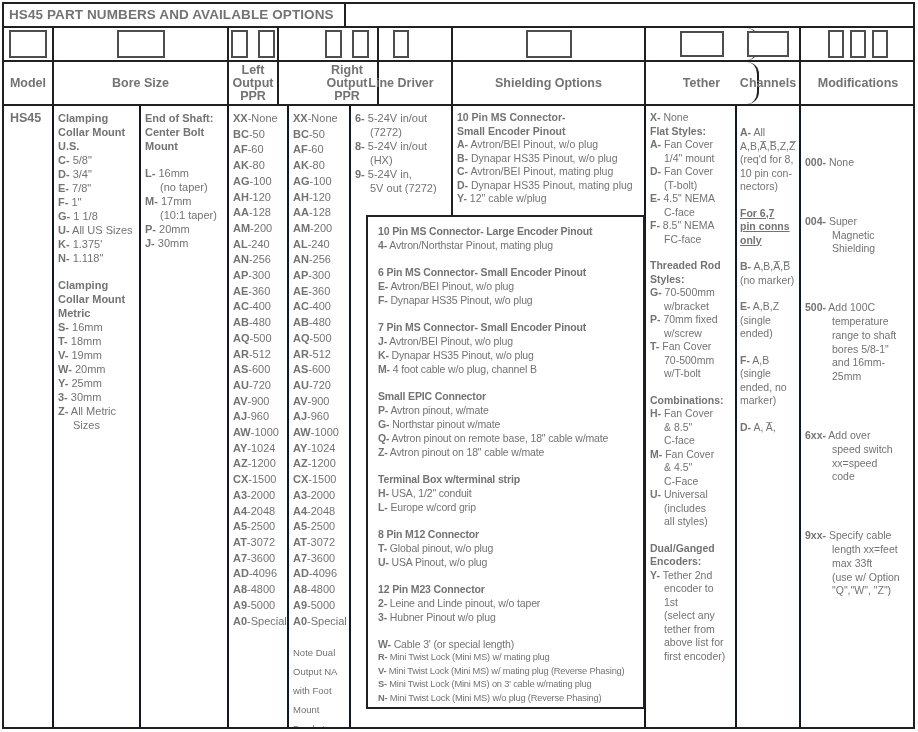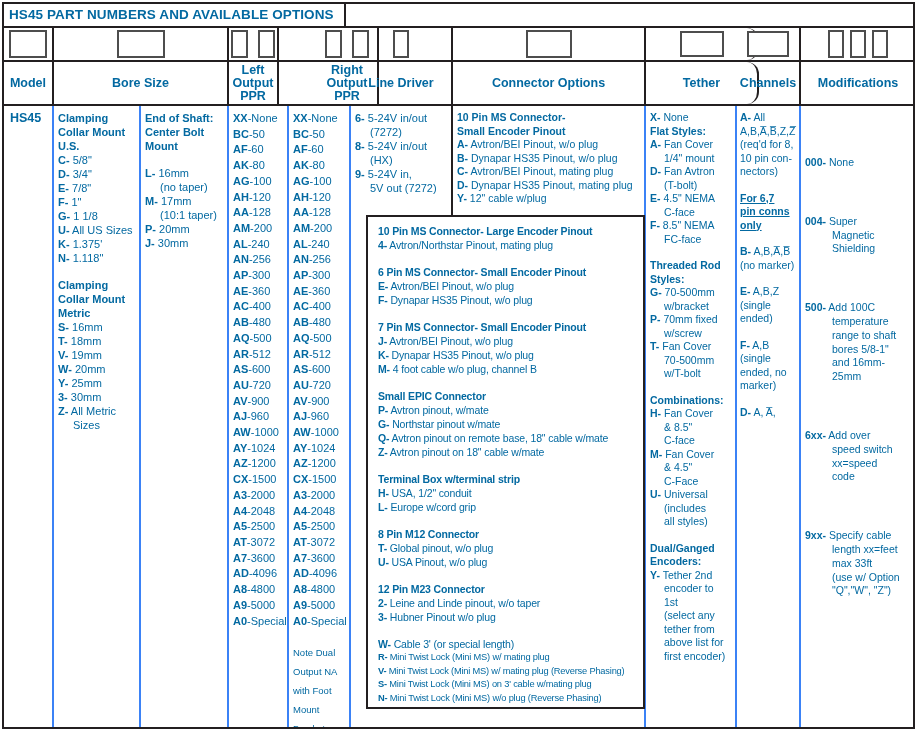--- a/index.html
+++ b/index.html
@@ -1,19 +1,19 @@
 <!DOCTYPE html>
 <html><head>
 <meta charset="utf-8">
 <style>
   * { box-sizing: border-box; margin: 0; padding: 0; }
   html,body { background:#e8e8e8; }
   .page {
     position: relative; width: 918px; height: 732px; background:#fff;
-    font-family: "Liberation Sans", sans-serif; color:#0369a1; overflow:hidden;
+    font-family: "Liberation Sans", sans-serif; color:#737373; overflow:hidden;
   }
   .table { position:absolute; left:2px; top:2px; width:913px; height:727px; border:2px solid #231f20; background:#fff; }
 
   
   .row-title { position:absolute; left:0; top:0; width:100%; height:24px; border-bottom:2px solid #231f20; }
   .cell-title { position:absolute; left:0; top:0; width:342px; height:100%; border-right:2px solid #231f20;
     font-weight:bold; font-size:13.5px; line-height:21px; padding-left:5px; letter-spacing:0.1px; }
 
   
   .row-boxes { position:absolute; left:0; top:24px; width:100%; height:34px; border-bottom:2px solid #231f20; }
@@ -33,31 +33,31 @@
   .hrow-cell.last { border-right:none; }
 
   
   .x-model{left:0;width:50px;} .x-bore{left:50px;width:175px;}
   .x-lppr{left:225px;width:50px;} .x-rppr{left:285px;width:62px;margin-left:28px;}
   .x-ldrv{left:347px;width:102px;} .x-conn{left:449px;width:193px;}
   .x-teth{left:642px;width:113px;border-radius:12px;} .x-chan{left:733px;width:64px;} .x-mods{left:797px;width:114px;}
 
   
   .body { position:absolute; left:0; top:102px; bottom:0; width:100%; }
-  .col { position:absolute; top:0; height:100%; border-right:2px solid #3b82f6; padding:5px 4px;
+  .col { position:absolute; top:0; height:100%; border-right:2px solid #0f172a; padding:5px 4px;
     font-size:11px; line-height:14px; overflow:hidden; }
   .c-model{left:0;width:50px;}
   .c-bore1{left:50px;width:87px;}
   .c-bore2{left:137px;width:88px;}
   .c-lppr{left:225px;width:60px;}
   .c-rppr{left:285px;width:62px;}
   .c-ldrv{left:347px;width:102px; border-right:none;}
   .c-conn{left:449px;width:193px;}
   .c-teth{left:642px;width:91px; font-size:10.5px; line-height:13.5px;}
-  .c-chan{left:733px;width:64px; font-size:10.5px; line-height:13.5px; padding:5px 3px;}
+  .c-chan{left:733px;width:64px; font-size:10.5px; line-height:13.5px; padding:20px 3px;}
   .c-mods{left:797px;width:113px; border-right:none; font-size:10.5px; line-height:13.8px;}
   .sep-ld { position:absolute; left:447px; top:0; width:2px; height:111px; background:#231f20; }
 
   .model-val { font-weight:bold; font-size:12.5px; padding-left:2px; }
 
   .sec-title { font-weight:bold; white-space:pre-line; }
   .mt { margin-top:13px; }
   b { font-weight:bold; }
 
   .opt { padding-left:15px; text-indent:-15px; white-space:pre-line; }
@@ -132,21 +132,21 @@
     <div class="row-head">
       <div class="hrow-cell x-model">Model</div>
       <div class="hrow-cell x-bore">Bore Size</div>
       <div class="hrow-cell x-lppr">Left
 Output
 PPR</div>
       <div class="hrow-cell x-rppr">Right
 Output
 PPR</div>
       <div class="hrow-cell x-ldrv">Line Driver</div>
-      <div class="hrow-cell x-conn">Connector Options</div>
+      <div class="hrow-cell x-conn">Shielding Options</div>
       <div class="hrow-cell x-teth">Tether</div>
       <div class="hrow-cell x-chan">Channels</div>
       <div class="hrow-cell x-mods last">Modifications</div>
     </div>
 
     <div class="body">
       <div class="sep-ld"></div>
 
       <div class="col c-model">
         <div class="model-val">HS45</div>
@@ -286,21 +286,21 @@
             <div class="opt"><b>D-</b> <span>Dynapar HS35 Pinout, mating plug</span></div>
             <div class="opt"><b>Y-</b> <span>12" cable w/plug</span></div>
         </div>
       </div>
 
       <div class="col c-teth">
         <div class="teth-opt"><b>X-</b> <span>None</span></div>
         <div class="sec-title">Flat Styles:</div>
         <div class="teth-opt"><b>A-</b> <span>Fan Cover
 1/4" mount</span></div>
-          <div class="teth-opt"><b>D-</b> <span>Fan Avtron
+          <div class="teth-opt"><b>D-</b> <span>Fan Cover
 (T-bolt)</span></div>
           <div class="teth-opt"><b>E-</b> <span>4.5" NEMA
 C-face</span></div>
           <div class="teth-opt"><b>F-</b> <span>8.5" NEMA
 FC-face</span></div>
         <div class="sec-title mt">Threaded Rod
 Styles:</div>
         <div class="teth-opt"><b>G-</b> <span>70-500mm
 w/bracket</span></div>
           <div class="teth-opt"><b>P-</b> <span>70mm fixed

